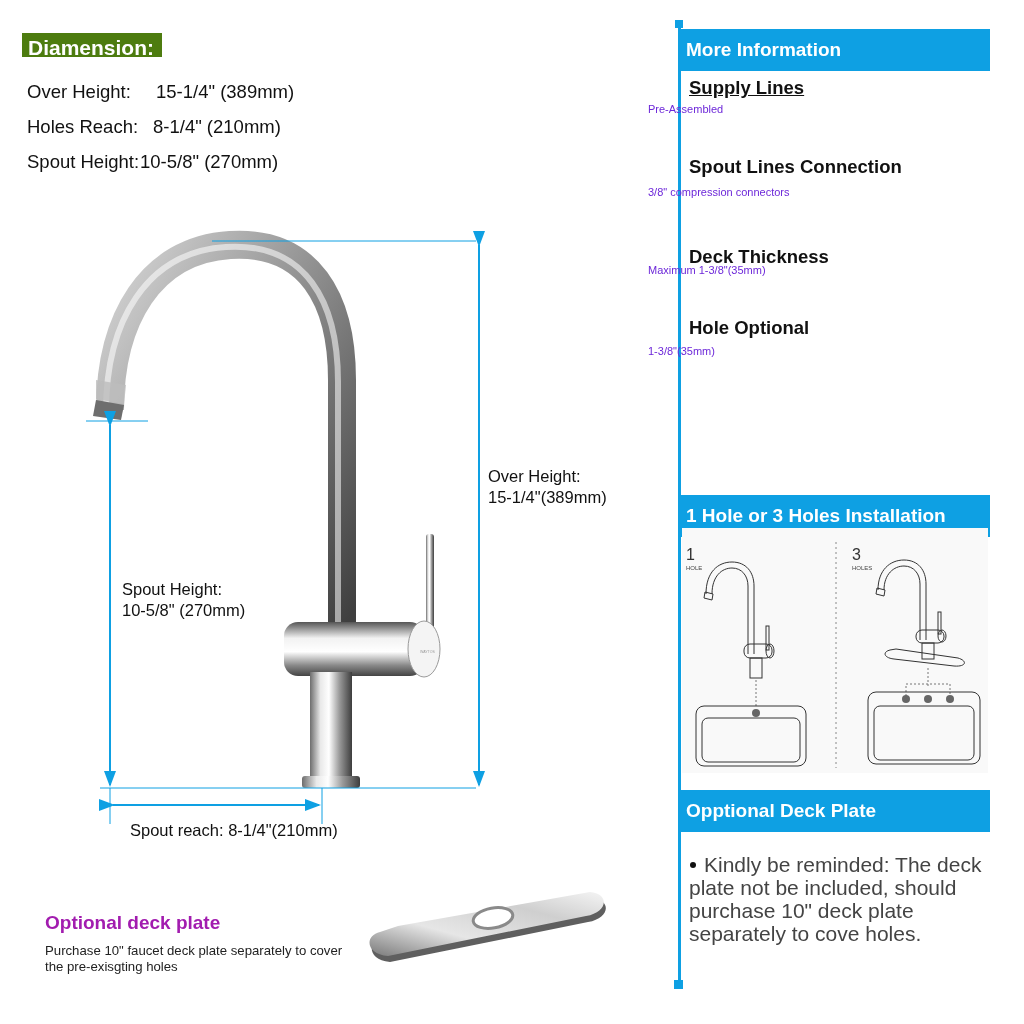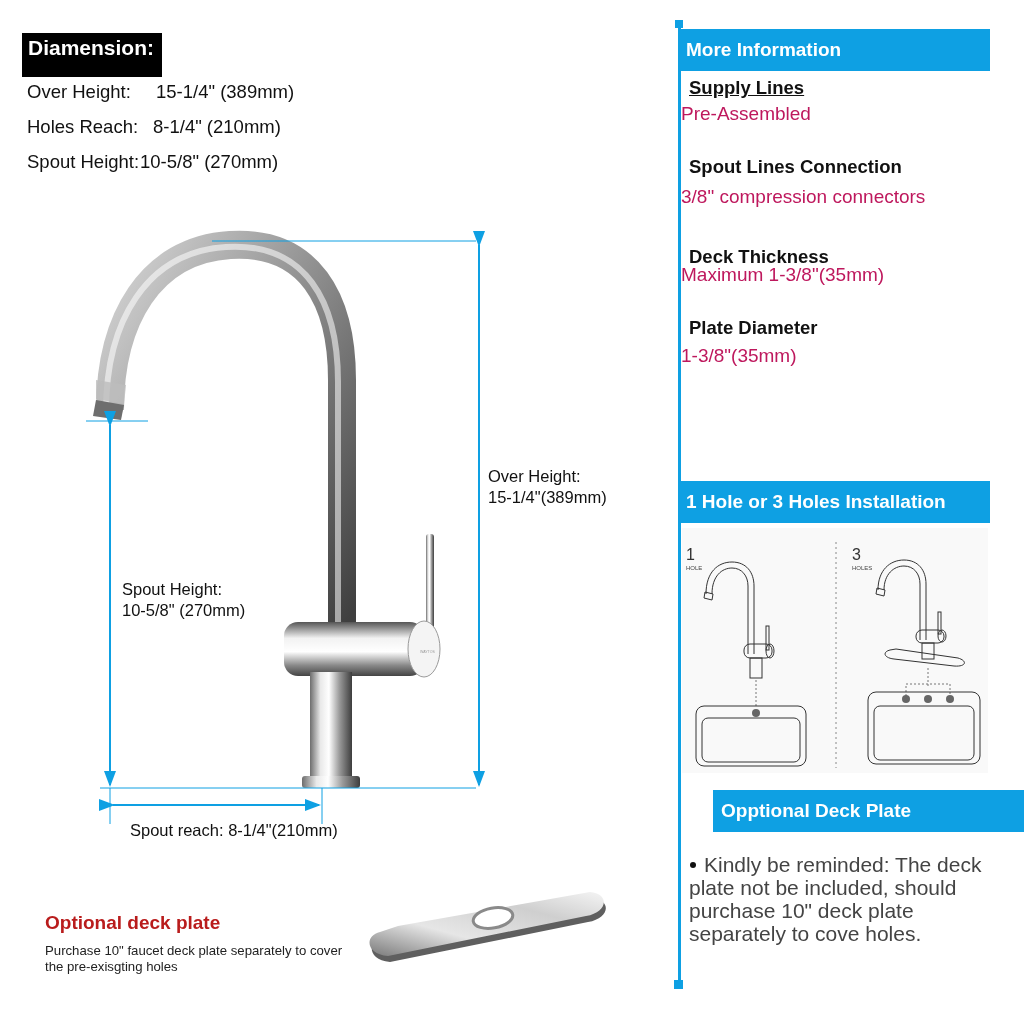--- a/index.html
+++ b/index.html
@@ -3,50 +3,50 @@
 <meta charset="utf-8">
 <style>
   * { box-sizing: border-box; margin: 0; padding: 0; }
   html, body { width: 1024px; height: 1024px; background: #ffffff; overflow: hidden; }
   body { position: relative; font-family: "Liberation Sans", "DejaVu Sans", sans-serif; color: #111; }
 
   .abs { position: absolute; }
 
   
   .dim-badge {
-    left: 22px; top: 33px; height: 44px; padding: 0 8px 0 6px;
-    background: #000000; color: #fff; font-weight: bold; font-size: 21px;
+    left: 22px; top: 33px; height: 24px; padding: 0 8px 0 6px;
+    background: #4d7c0f; color: #fff; font-weight: bold; font-size: 21px;
     line-height: 30px; white-space: nowrap;
   }
   .dim-row { left: 27px; font-size: 18.5px; color: #111; white-space: nowrap; }
   .dim-row .lbl { display: inline-block; }
   .dim-row .val { display: inline-block; }
 
   
   .faucet-svg { left: 0; top: 200px; width: 660px; height: 660px; }
 
   .annot { font-size: 16.5px; color: #111; line-height: 21px; white-space: nowrap; }
 
   
-  .odp-title { left: 45px; top: 912px; font-size: 19px; font-weight: bold; color: #b91c1c; white-space: nowrap; }
+  .odp-title { left: 45px; top: 912px; font-size: 19px; font-weight: bold; color: #a21caf; white-space: nowrap; }
   .odp-desc { left: 45px; top: 943px; width: 300px; font-size: 13.2px; color: #222; line-height: 16px; }
 
   .deck-plate-svg { left: 360px; top: 868px; width: 260px; height: 100px; }
 
   
   .rail { left: 678px; top: 20px; width: 3px; height: 965px; background: #0ea0e3; }
   .rail-cap-top { left: 675px; top: 20px; width: 8px; height: 8px; background: #0ea0e3; }
   .rail-cap-bot { left: 674px; top: 980px; width: 9px; height: 9px; background: #0ea0e3; }
 
   .sec-header {
     left: 678px; width: 312px; height: 42px; background: #0ea0e3;
     color: #fff; font-weight: bold; font-size: 19px; line-height: 42px; padding-left: 8px; white-space: nowrap;
   }
   .info-title { left: 689px; font-size: 18.5px; font-weight: bold; color: #111; white-space: nowrap; }
-  .info-value { left: 681px; font-size: 19px; color: #be185d; white-space: nowrap; }
+  .info-value { left: 648px; font-size: 11px; color: #6d28d9; white-space: nowrap; }
 
   .install-svg { left: 682px; top: 528px; width: 306px; height: 245px; }
 
   .note { left: 689px; top: 853px; width: 300px; font-size: 21px; color: #444; line-height: 23px; }
   .note .bullet { display: inline-block; width: 6px; height: 6px; border-radius: 50%; background: #111; margin: 0 8px 3px 1px; vertical-align: middle; }
 </style>
 </head>
 <body>
 
 <div class="abs dim-badge">Diamension:</div>
@@ -152,24 +152,24 @@
 
 <div class="abs info-title" style="top:77px;text-decoration:underline;">Supply Lines</div>
 <div class="abs info-value" style="top:103px;">Pre-Assembled</div>
 
 <div class="abs info-title" style="top:156px;">Spout Lines Connection</div>
 <div class="abs info-value" style="top:186px;">3/8" compression connectors</div>
 
 <div class="abs info-title" style="top:246px;">Deck Thickness</div>
 <div class="abs info-value" style="top:264px;">Maximum 1-3/8"(35mm)</div>
 
-<div class="abs info-title" style="top:317px;">Plate Diameter</div>
+<div class="abs info-title" style="top:317px;">Hole Optional</div>
 <div class="abs info-value" style="top:345px;">1-3/8"(35mm)</div>
 
-<div class="abs sec-header" style="top:481px;">1 Hole or 3 Holes Installation</div>
+<div class="abs sec-header" style="top:495px;">1 Hole or 3 Holes Installation</div>
 
 <svg class="abs install-svg" viewBox="0 0 306 245" xmlns="http://www.w3.org/2000/svg">
   <rect x="0" y="0" width="306" height="245" fill="#f9f9f9"></rect>
 
   <line x1="154" y1="14" x2="154" y2="240" stroke="#888" stroke-width="1" stroke-dasharray="2,3"></line>
 
   <g fill="none" stroke="#333" stroke-width="1">
 
     <path d="M24 66 C 24 44, 36 34, 50 34 C 64 34, 72 44, 72 58 L 72 126"></path>
     <path d="M30 66 C 30 48, 40 40, 50 40 C 60 40, 66 48, 66 58 L 66 126"></path>
@@ -205,17 +205,17 @@
     <rect x="186" y="164" width="112" height="72" rx="8"></rect>
     <rect x="192" y="178" width="100" height="54" rx="6"></rect>
   </g>
   <circle cx="224" cy="171" r="4" fill="#666"></circle>
   <circle cx="246" cy="171" r="4" fill="#666"></circle>
   <circle cx="268" cy="171" r="4" fill="#666"></circle>
   <text x="170" y="32" font-size="16" fill="#333" font-family="Liberation Sans, sans-serif">3</text>
   <text x="170" y="42" font-size="6" fill="#444" font-family="Liberation Sans, sans-serif">HOLES</text>
 </svg>
 
-<div class="abs sec-header" style="top:790px;margin-left:35px;">Opptional Deck Plate</div>
+<div class="abs sec-header" style="top:790px;">Opptional Deck Plate</div>
 
 <div class="abs note">
   <span class="bullet"></span><span>Kindly be reminded: The deck plate not be included, should purchase 10" deck plate separately to cove holes.</span>
 </div>
 
 </body></html>

